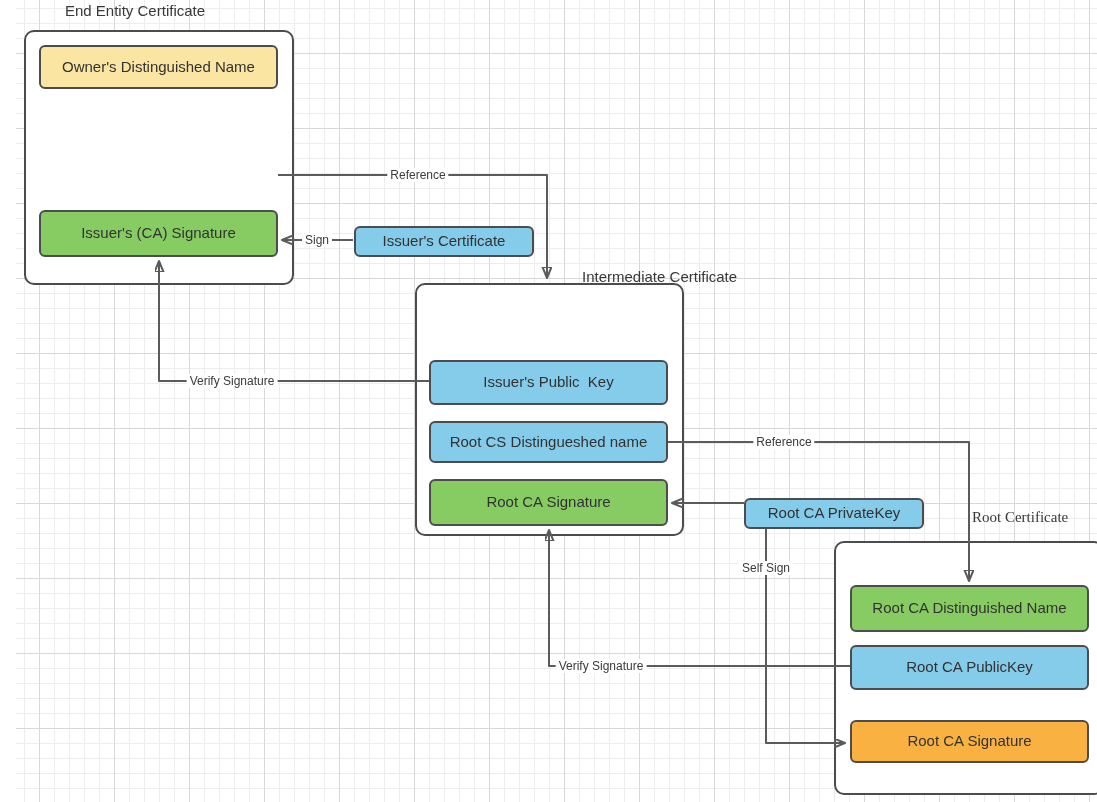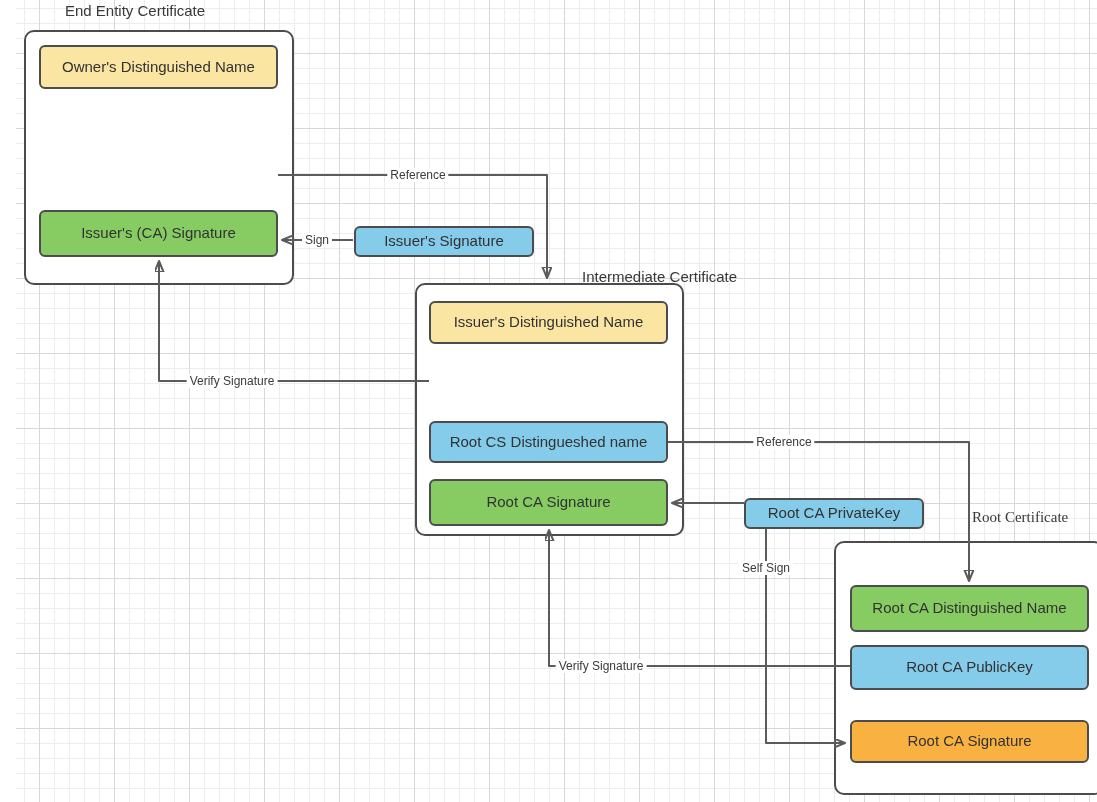--- a/index.html
+++ b/index.html
@@ -89,25 +89,25 @@
     <path d="M728,503 H657" marker-end="url(#arr)"></path>
     <path d="M750,518 V743 H828" marker-end="url(#arr)"></path>
     <path d="M834,666 H533 V531" marker-end="url(#arr)"></path>
   </svg>
 
   <div class="title" style="left:49px;top:2px;">End Entity Certificate</div>
   <div class="container" style="left:8px;top:30px;width:270px;height:255px;"></div>
   <div class="box c-yellow" style="left:23px;top:45px;width:239px;height:44px;">Owner's Distinguished Name</div>
   <div class="box c-green" style="left:23px;top:210px;width:239px;height:47px;">Issuer's (CA) Signature</div>
 
-  <div class="box c-blue" style="left:338px;top:226px;width:180px;height:31px;">Issuer's Signature</div>
+  <div class="box c-blue" style="left:338px;top:226px;width:180px;height:31px;">Issuer's Certificate</div>
 
   <div class="title" style="left:566px;top:268px;">Intermediate Certificate</div>
   <div class="container" style="left:399px;top:283px;width:269px;height:253px;"></div>
-  <div class="box c-yellow" style="left:413px;top:301px;width:239px;height:43px;">Issuer's Distinguished Name</div>
+  <div class="box c-blue" style="left:413px;top:360px;width:239px;height:45px;">Issuer's Public  Key</div>
   <div class="box c-blue" style="left:413px;top:421px;width:239px;height:42px;">Root CS Distingueshed name</div>
   <div class="box c-green" style="left:413px;top:479px;width:239px;height:47px;">Root CA Signature</div>
 
   <div class="box c-blue" style="left:728px;top:498px;width:180px;height:31px;">Root CA PrivateKey</div>
 
   <div class="title" style="left:956px;top:509px;font-family:Liberation Serif, serif;">Root Certificate</div>
   <div class="container" style="left:818px;top:541px;width:270px;height:254px;"></div>
   <div class="box c-green" style="left:834px;top:585px;width:239px;height:47px;">Root CA Distinguished Name</div>
   <div class="box c-blue" style="left:834px;top:645px;width:239px;height:45px;">Root CA PublicKey</div>
   <div class="box c-orange" style="left:834px;top:720px;width:239px;height:43px;">Root CA Signature</div>

